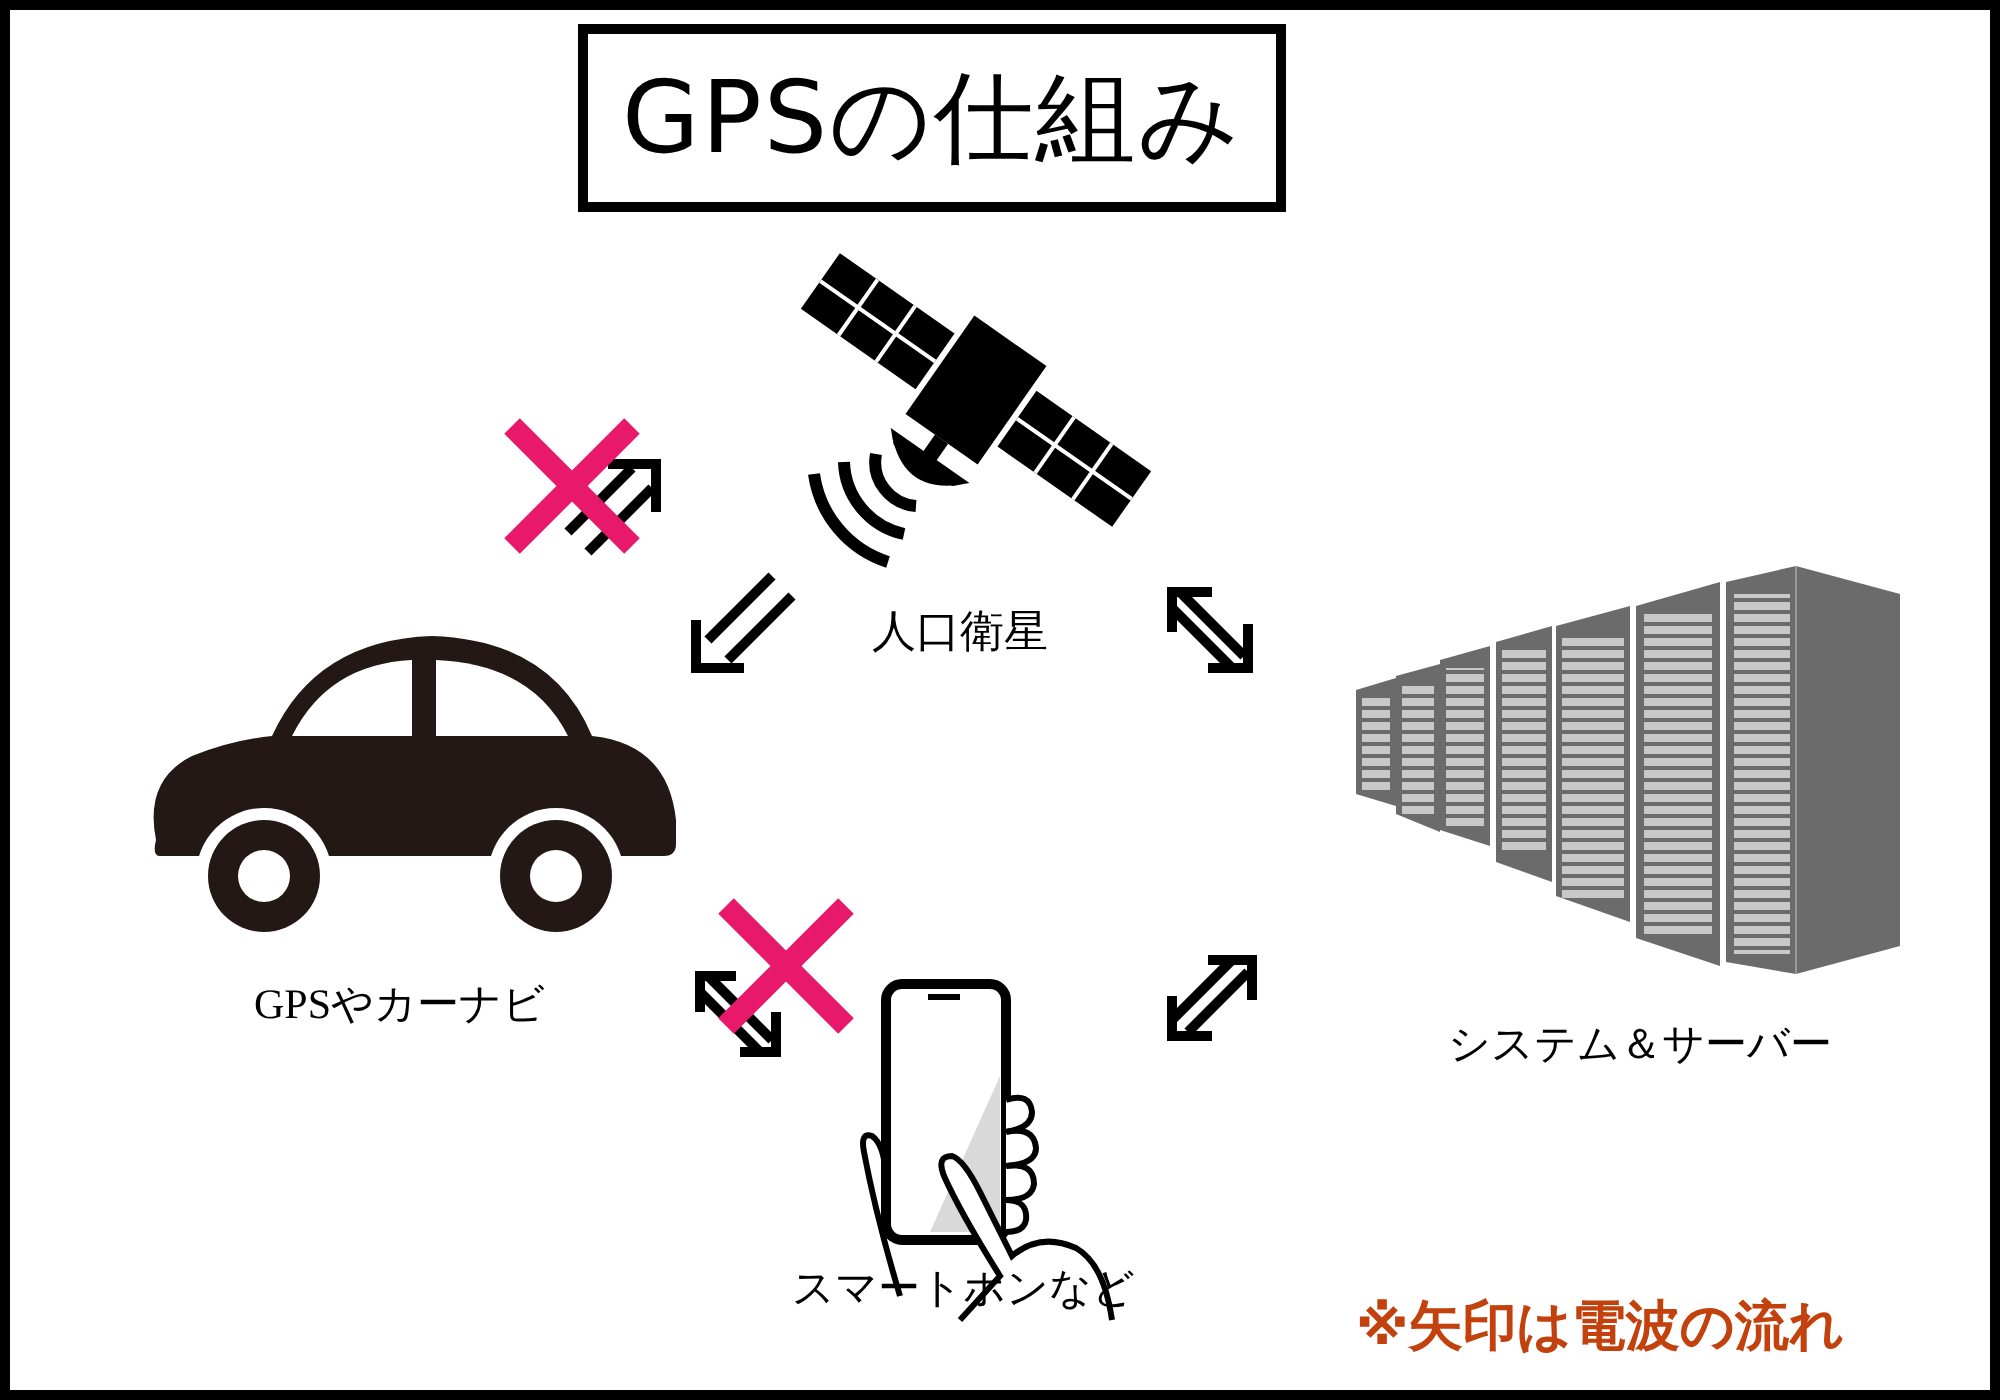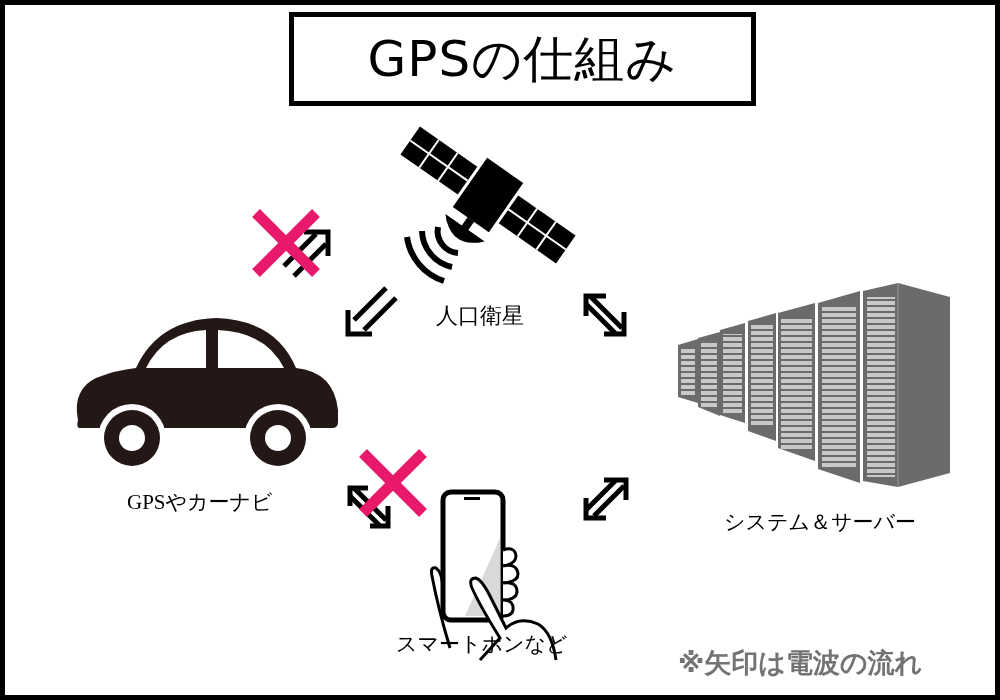--- a/index.html
+++ b/index.html
@@ -1,25 +1,25 @@
 <!DOCTYPE html>
 <html><head>
 <meta charset="utf-8">
 <style>
   html, body { margin: 0; padding: 0; background: #fff; }
   body { width: 1000px; height: 700px; position: relative; overflow: hidden;
          font-family: "DejaVu Sans", "Liberation Sans", sans-serif; }
   .frame { position: absolute; left: 0; top: 0; width: 1000px; height: 700px;
            box-sizing: border-box; border: 5px solid #000; background: #fff; }
-  .title-box { position: absolute; left: 289px; top: 12px; width: 467px; height: 94px;
+  .title-box { position: absolute; left: 289px; top: 12px; width: 354px; height: 94px;
                box-sizing: border-box; border: 5px solid #000; background: #fff;
                display: flex; align-items: center; justify-content: center; }
   .title-text { font-size: 50px; color: #000; letter-spacing: 1px; white-space: nowrap; }
   .label { position: absolute; font-size: 21px; color: #000; white-space: nowrap; }
-  .note { position: absolute; font-size: 27px; font-weight: bold; color: #737373; white-space: nowrap; }
+  .note { position: absolute; font-size: 27px; font-weight: bold; color: #c2410c; white-space: nowrap; }
   svg.abs { position: absolute; overflow: visible; }
 </style>
 </head>
 <body>
 
 <div class="frame"></div>
 
 <div class="title-box">
   <span class="title-text">GPSの仕組み</span>
 </div>

